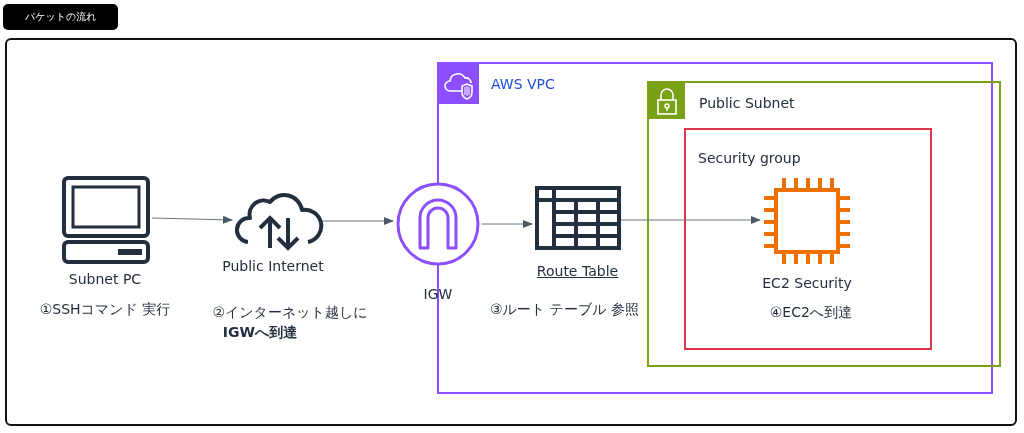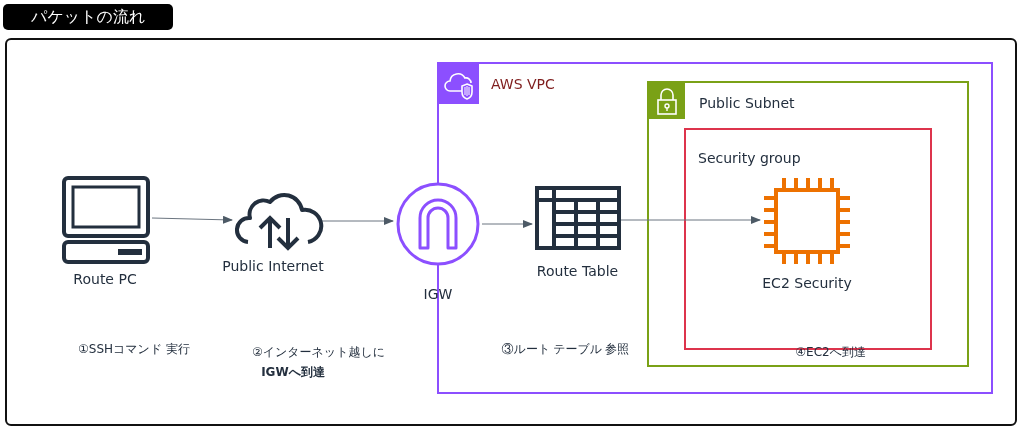--- a/index.html
+++ b/index.html
@@ -1,34 +1,34 @@
 <!DOCTYPE html>
 <html><head>
 <meta charset="utf-8">
 <style>
   html, body { margin:0; padding:0; background:#ffffff; }
   body { width:1024px; height:433px; position:relative; overflow:hidden;
          font-family:"DejaVu Sans", "Liberation Sans", sans-serif; color:#232f3e; }
-  .title-badge { position:absolute; left:3px; top:4px; height:26px; padding:0 28px;
-         background:#000; color:#fff; border-radius:5px; font-size:16px; line-height:26px;text-align:center; }
+  .title-badge { position:absolute; left:3px; top:4px; height:26px; padding:0 22px;
+         background:#000; color:#fff; border-radius:5px; font-size:10px; line-height:26px;text-align:center; }
   .frame { position:absolute; left:5px; top:38px; width:1012px; height:388px;
          border:2.5px solid #111; border-radius:6px; box-sizing:border-box; }
   .vpc { position:absolute; left:437px; top:62px; width:556px; height:332px;
          border:2px solid #8c4fff; box-sizing:border-box; }
   .vpc-icon { position:absolute; left:0; top:0; width:40px; height:40px; background:#8c4fff; }
-  .vpc-label { position:absolute; left:52px; top:12px; font-size:14px; color:#7f1d1d; }
-  .subnet { position:absolute; left:647px; top:81px; width:322px; height:286px;
+  .vpc-label { position:absolute; left:52px; top:12px; font-size:14px; color:#1d4ed8; }
+  .subnet { position:absolute; left:647px; top:81px; width:354px; height:286px;
          border:2px solid #7aa116; box-sizing:border-box; }
   .subnet-icon { position:absolute; left:0; top:0; width:36px; height:36px; background:#7aa116; }
   .subnet-label { position:absolute; left:50px; top:12px; font-size:14px; }
   .sg { position:absolute; left:684px; top:128px; width:248px; height:222px;
          border:2px solid #dd344c; box-sizing:border-box; }
   .sg-label { position:absolute; left:12px; top:20px; font-size:14px; }
   .lbl { position:absolute; font-size:14px; text-align:center; white-space:nowrap; }
-  .step { position:absolute; font-size:12px; text-align:right; white-space:nowrap; line-height:24px;margin-top:40px; }
+  .step { position:absolute; font-size:14px; text-align:center; white-space:nowrap; line-height:24px; }
   svg.abs { position:absolute; overflow:visible; }
 </style>
 </head>
 <body>
 
 <div class="title-badge">パケットの流れ</div>
 
 <div class="frame"></div>
 
 <div class="vpc">
@@ -69,21 +69,21 @@
   <line x1="482" y1="224" x2="532" y2="224" stroke="#6b7580" stroke-width="1" marker-end="url(#arr)"></line>
   <line x1="620" y1="220" x2="760" y2="220" stroke="#6b7580" stroke-width="1" marker-end="url(#arr)"></line>
 </svg>
 
 <svg class="abs" style="left:62px;top:176px;" width="90" height="88" viewBox="0 0 90 88">
   <rect x="2" y="2" width="84" height="58" rx="4" fill="none" stroke="#232f3e" stroke-width="4"></rect>
   <rect x="11" y="11" width="66" height="40" fill="none" stroke="#232f3e" stroke-width="3"></rect>
   <rect x="2" y="66" width="84" height="20" rx="4" fill="none" stroke="#232f3e" stroke-width="4"></rect>
   <rect x="56" y="73" width="24" height="6" fill="#232f3e"></rect>
 </svg>
-<div class="lbl" style="left:55px;top:271px;width:100px;">Route PC</div>
+<div class="lbl" style="left:55px;top:271px;width:100px;">Subnet PC</div>
 <div class="step" style="left:20px;top:297px;width:170px;">①SSHコマンド 実行</div>
 
 <svg class="abs" style="left:234px;top:190px;" width="90" height="62" viewBox="0 0 90 62">
   <path d="M14 52 a12 12 0 0 1 2-24 a14 14 0 0 1 20-16 a18 18 0 0 1 32 8 a14 14 0 0 1 6 32" fill="none" stroke="#232f3e" stroke-width="4" stroke-linejoin="round"></path>
   <path d="M36 58 v-30 M26 38 l10-10 l10 10" fill="none" stroke="#232f3e" stroke-width="4"></path>
   <path d="M54 28 v30 M44 48 l10 10 l10-10" fill="none" stroke="#232f3e" stroke-width="4"></path>
 </svg>
 <div class="lbl" style="left:203px;top:258px;width:140px;">Public Internet</div>
 <div class="step" style="left:195px;top:300px;width:190px;">②インターネット越しに</div>
 <div class="step" style="left:195px;top:320px;width:130px;font-weight:bold;">IGWへ到達</div>
@@ -97,22 +97,22 @@
 <svg class="abs" style="left:535px;top:186px;" width="86" height="64" viewBox="0 0 86 64">
   <rect x="2" y="2" width="82" height="60" fill="none" stroke="#232f3e" stroke-width="4"></rect>
   <line x1="19" y1="2" x2="19" y2="62" stroke="#232f3e" stroke-width="4"></line>
   <line x1="2" y1="14" x2="84" y2="14" stroke="#232f3e" stroke-width="4"></line>
   <line x1="19" y1="26" x2="84" y2="26" stroke="#232f3e" stroke-width="4"></line>
   <line x1="19" y1="38" x2="84" y2="38" stroke="#232f3e" stroke-width="4"></line>
   <line x1="19" y1="50" x2="84" y2="50" stroke="#232f3e" stroke-width="4"></line>
   <line x1="41" y1="14" x2="41" y2="62" stroke="#232f3e" stroke-width="4"></line>
   <line x1="63" y1="14" x2="63" y2="62" stroke="#232f3e" stroke-width="4"></line>
 </svg>
-<div class="lbl" style="left:520px;top:263px;width:115px;">Route Table</div>
-<div class="step" style="left:464px;top:297px;width:165px;font-family:Liberation Serif, serif;">③ルート テーブル 参照</div>
+<div class="lbl" style="left:520px;top:263px;width:115px;text-decoration:underline;">Route Table</div>
+<div class="step" style="left:482px;top:297px;width:165px;">③ルート テーブル 参照</div>
 
 <svg class="abs" style="left:762px;top:176px;" width="90" height="90" viewBox="0 0 90 90">
   <rect x="14" y="14" width="62" height="62" fill="#fff" stroke="#ed7100" stroke-width="4"></rect>
   <g stroke="#ed7100" stroke-width="4">
     <line x1="22" y1="2" x2="22" y2="14"></line>
       <line x1="34" y1="2" x2="34" y2="14"></line>
       <line x1="46" y1="2" x2="46" y2="14"></line>
       <line x1="58" y1="2" x2="58" y2="14"></line>
       <line x1="70" y1="2" x2="70" y2="14"></line>
     <line x1="22" y1="76" x2="22" y2="88"></line>

